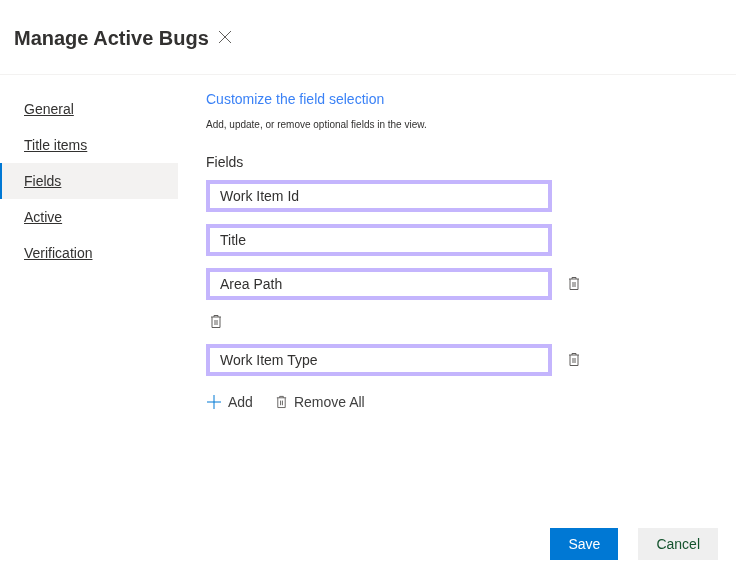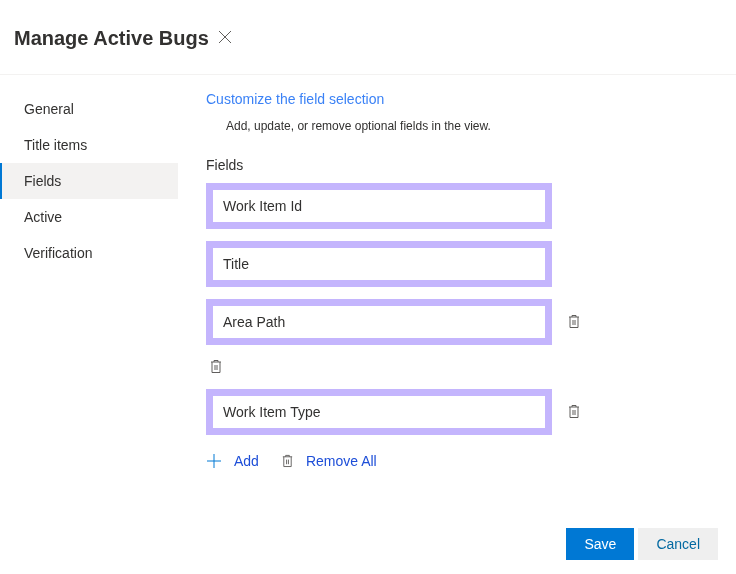--- a/index.html
+++ b/index.html
@@ -37,20 +37,21 @@
     }
     .close-btn svg { width: 14px; height: 14px; }
     .body {
       display: flex;
       padding-top: 12px;
     }
     .sidebar {
       width: 178px;
       flex-shrink: 0;
       padding-top: 4px;
+      text-decoration: underline;
     }
     .sidebar-item {
       height: 36px;
       display: flex;
       align-items: center;
       padding-left: 24px;
       cursor: pointer;
       color: #323130;
       position: relative;
     }
@@ -69,45 +70,44 @@
     .content {
       flex: 1;
       padding: 4px 20px 0 28px;
     }
     .content-title {
       font-size: 14px;
       color: #3b82f6;
       margin-bottom: 12px;
     }
     .content-subtitle {
-      font-size: 12px;
+      font-size: 10px;
       color: #323130;
       margin-bottom: 24px;
-      margin-left: 20px;
     }
     .fields-label {
       font-size: 14px;
       margin-bottom: 10px;
       color: #323130;
     }
     .field-list {
       display: flex;
       flex-direction: column;
       gap: 12px;
     }
     .field-row {
       display: flex;
       align-items: center;
       gap: 12px;
     }
     .field-input {
       width: 346px;
       height: 32px;
-      border: 7px solid #c4b5fd;
-      padding: 16px 10px;
+      border: 4px solid #c4b5fd;
+      padding: 4px 10px;
       font-size: 14px;
       font-family: inherit;
       color: #323130;
       background: #ffffff;
     }
     .delete-btn {
       width: 20px;
       height: 20px;
       display: flex;
       align-items: center;
@@ -120,53 +120,53 @@
     .delete-btn svg { width: 14px; height: 16px; }
     .actions-row {
       display: flex;
       align-items: center;
       gap: 22px;
       margin-top: 18px;
     }
     .action-btn {
       display: flex;
       align-items: flex-start;
-      gap: 12px;
+      gap: 6px;
       background: none;
       border: none;
       cursor: pointer;
       font-size: 14px;
-      color: #1d4ed8;
+      color: #404040;
       font-family: inherit;
     }
     .action-btn .icon { display: flex; align-items: center; justify-content: center; }
     .add-icon svg { width: 16px; height: 16px; color: #0078d4; }
     .removeall-icon svg { width: 13px; height: 15px; color: #605e5c; }
     .footer {
       position: absolute;
       bottom: 14px;
       right: 18px;
       display: flex;
-      gap: 4px;
+      gap: 20px;
     }
     .btn {
       height: 32px;
       padding: 0 18px;
       font-size: 14px;
       font-family: inherit;
       border: none;
       cursor: pointer;
     }
     .btn-primary {
       background: #0078d4;
       color: #ffffff;
     }
     .btn-secondary {
       background: #efefef;
-      color: #0369a1;
+      color: #14532d;
     }
   </style>
 </head>
 <body>
 
 <div class="header">
   <h1>Manage Active Bugs</h1>
   <button class="close-btn">
     <span>
       <svg viewBox="0 0 14 14" stroke="currentColor" stroke-width="1" fill="none">

